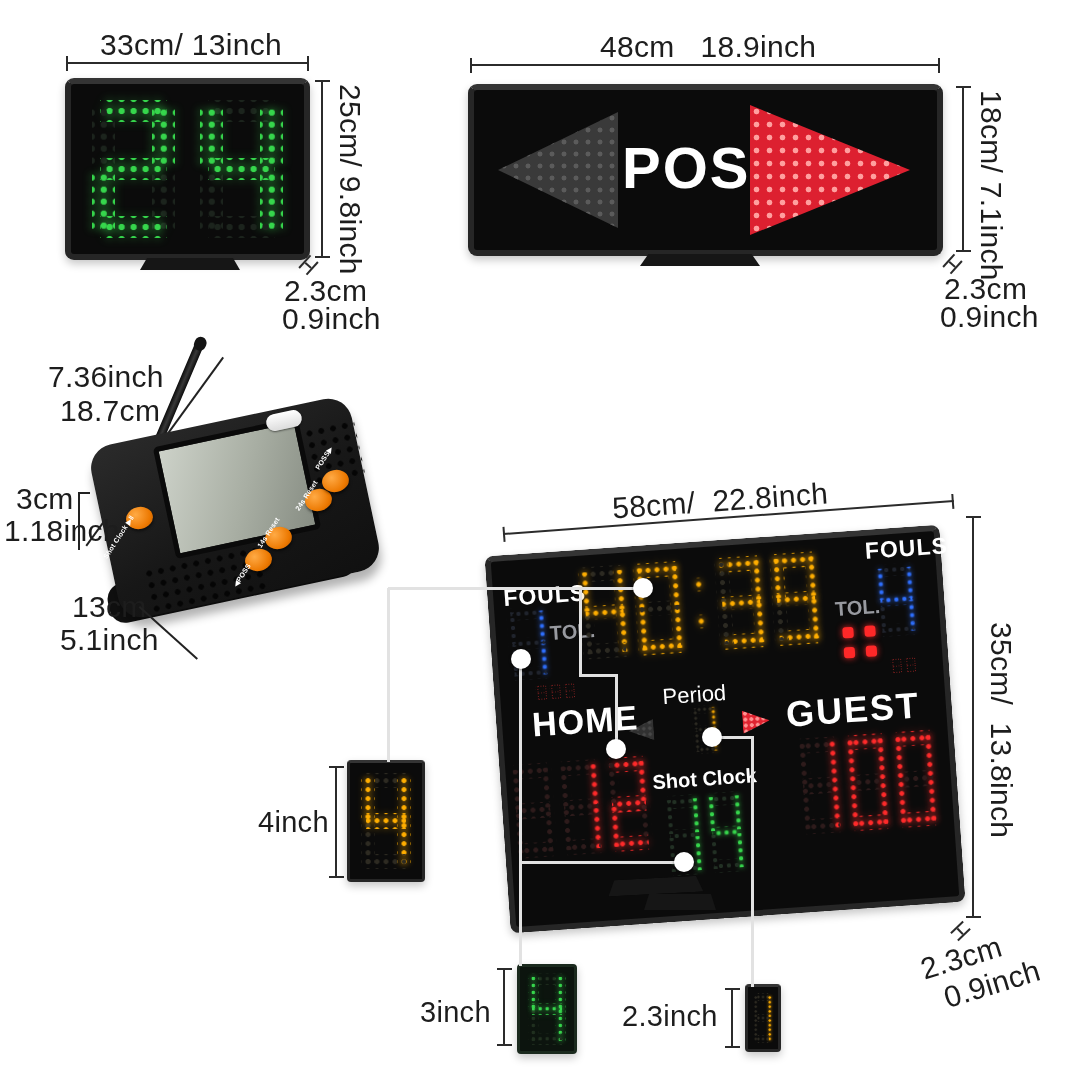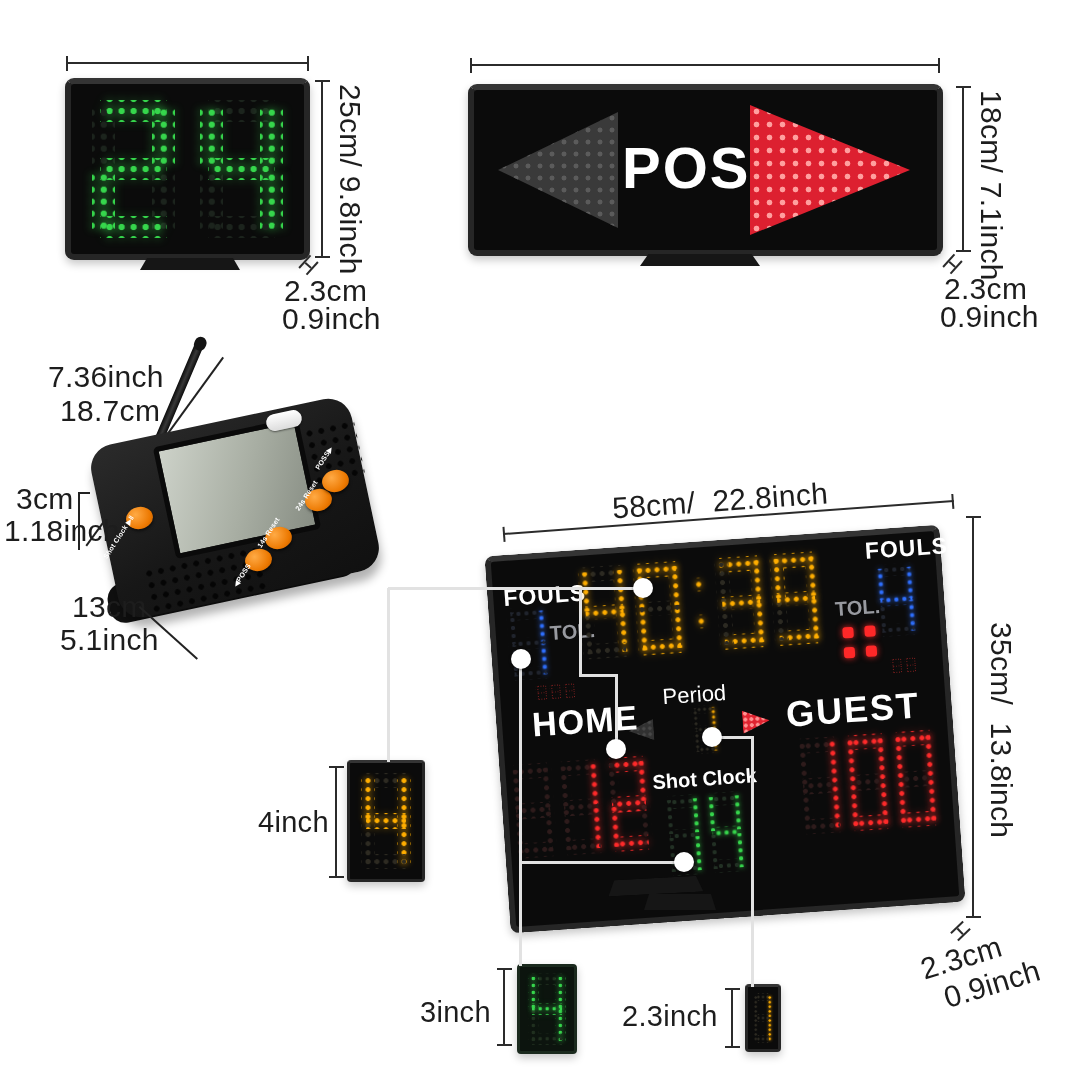--- a/index.html
+++ b/index.html
@@ -83,20 +83,21 @@
   .antenna { position:absolute; left:148px; top:331px; width:9px; height:124px;
     background:linear-gradient(90deg,#0c0c0c,#383838,#0c0c0c); border-radius:5px;
     transform:rotate(23deg); transform-origin:bottom center; }
   .antenna::before { content:""; position:absolute; top:-4px; left:-1.5px; width:12px; height:14px; background:#141414; border-radius:6px; }
 </style>
 </head>
 <body>
 
 <div id="stage">
 
+  <div class="lbl" style="left:100px; top:28px;">33cm/ 13inch</div>
   <div class="dl-h" style="left:66px; top:62px; width:243px;"></div>
 
   <div class="led-panel" style="left:65px; top:78px; width:245px; height:182px;">
     <div class="led-row" style="gap: 24px;">
         <div class="led-digit" style="height: 138px; width: 84px;">
           <div class="seg" style="left: 10%; top: 0%; width: 80%; height: 16%; --c: #36d64c; --dot: 12px; filter: drop-shadow(rgb(54, 214, 76) 0px 0px 4.2px);"></div>
           <div class="seg" style="left: 72%; top: 5%; width: 28%; height: 43%; --c: #36d64c; --dot: 12px; filter: drop-shadow(rgb(54, 214, 76) 0px 0px 4.2px);"></div>
           <div class="seg" style="left: 72%; top: 52%; width: 28%; height: 43%; --c: #1c241d; --dot: 12px;"></div>
           <div class="seg" style="left: 10%; top: 84%; width: 80%; height: 16%; --c: #36d64c; --dot: 12px; filter: drop-shadow(rgb(54, 214, 76) 0px 0px 4.2px);"></div>
           <div class="seg" style="left: 0%; top: 52%; width: 28%; height: 43%; --c: #36d64c; --dot: 12px; filter: drop-shadow(rgb(54, 214, 76) 0px 0px 4.2px);"></div>
@@ -115,20 +116,21 @@
       </div>
   </div>
   <div class="foot" style="left:140px; top:258px; width:100px; height:12px;"></div>
 
   <div class="dl-v" style="left:321px; top:80px; height:178px;"></div>
   <div class="lbl vert" style="left:333px; top:84px;">25cm/ 9.8inch</div>
   <div class="ibeam" style="left:300px; top:259px; transform:rotate(-48deg);"></div>
   <div class="lbl" style="left:284px; top:274px;">2.3cm</div>
   <div class="lbl" style="left:282px; top:302px;">0.9inch</div>
 
+  <div class="lbl" style="left:600px; top:30px;">48cm   18.9inch</div>
   <div class="dl-h" style="left:470px; top:64px; width:470px;"></div>
 
   <div class="led-panel" style="left:468px; top:84px; width:475px; height:172px;">
     <div class="arrow-left-dim" style="left:24px; top:22px; width:120px; height:116px;"></div>
     <div class="sb-txt" style="left:148px; top:44px; font-size:58px; letter-spacing:2px; font-weight:bold;">POSS</div>
     <div class="arrow-right-lit" style="left:276px; top:15px; width:160px; height:130px;"></div>
   </div>
   <div class="foot" style="left:640px; top:254px; width:120px; height:12px;"></div>
 
   <div class="dl-v" style="left:962px; top:86px; height:166px;"></div>

